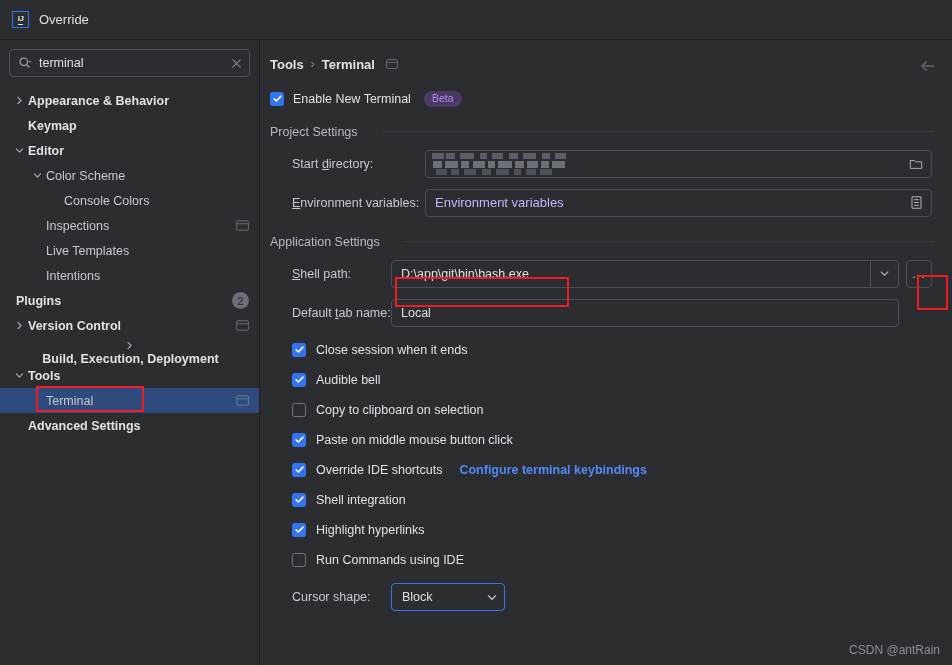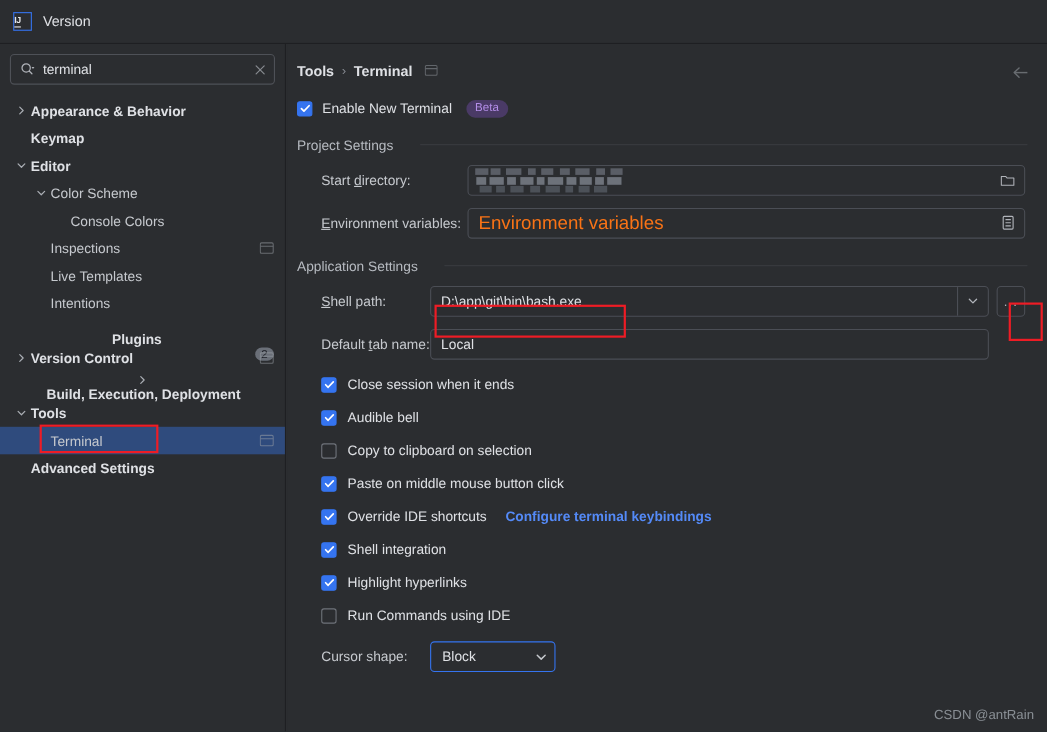--- a/index.html
+++ b/index.html
@@ -21,21 +21,21 @@
     position: absolute; left: 0; top: 0; width: 952px; height: 40px;
     background: #2b2d30;
     display: flex; align-items: center; gap: 10px;
     padding-left: 12px;
     border-bottom: 1px solid #1e1f22;
   }
   .ij-logo {
     width: 17px; height: 17px; flex: 0 0 17px;
     border: 1.6px solid #3574f0;
     background: #2b2d30;
-    display: flex; align-items: center; 
+    display: flex; align-items: center; justify-content: center;
     font-size: 8px; font-weight: bold; color: #e6e8ec;
     letter-spacing: -0.5px; line-height: 1;
   }
   .ij-logo span { border-bottom: 1.5px solid #e6e8ec; padding-bottom: 1px; }
   .title-text { font-size: 13px; color: #dfe1e5; }
 
   
   .left-panel {
     position: absolute; left: 0; top: 40px; width: 260px; height: 625px;
     background: #2b2d30;
@@ -113,21 +113,21 @@
   .frow { display: flex; align-items: center; margin-top: 11px; }
   .flabel { font-size: 12.5px; color: #c6c9ce; text-align: left; }
   .flabel u { text-decoration: underline; }
 
   .field {
     height: 28px; border: 1px solid #4b4e55; border-radius: 4px;
     background: #2b2d30; display: flex; align-items: center;
     padding: 0 0 0 9px; position: relative;
   }
   .field .val { font-size: 12.5px; color: #dfe1e5; }
-  .field .ph { font-size: 17px; color: #f97316; }
+  .field .ph { font-size: 13px; color: #c4b5fd; }
   .field-btn {
     width: 28px; height: 26px; margin-left: auto; margin-right: 1px;
     display: flex; align-items: center; justify-content: center;
     cursor: pointer; border-radius: 3px;
   }
   .mosaic { position: absolute; left: 4px; top: 1px; width: 170px; height: 25px; }
 
   .combo-divider { width: 1px; height: 26px; background: #4b4e55; margin-left: auto; }
   .combo-arrow {
     width: 27px; height: 26px; display: flex; align-items: center; justify-content: center;
@@ -162,21 +162,21 @@
 </style>
 </head>
 <body>
 
 <div id="app">
 
   <div class="titlebar">
     <div class="ij-logo">
       <span>IJ</span>
     </div>
-    <div class="title-text">Version</div>
+    <div class="title-text">Override</div>
   </div>
 
   <div class="left-panel">
 
     <div class="search-wrap">
       <div class="search-box">
         <svg class="search-icon" viewBox="0 0 16 16">
           <circle cx="6.6" cy="6.6" r="4.3" fill="none" stroke="#b0b3b9" stroke-width="1.3"></circle>
           <line x1="9.8" y1="9.8" x2="12.6" y2="12.6" stroke="#b0b3b9" stroke-width="1.3" stroke-linecap="round"></line>
           <path d="M12.2 5.6 L15.2 5.6 L13.7 7.6 Z" fill="#b0b3b9"></path>
@@ -231,21 +231,21 @@
             </svg></span>
         </div>
         <div class="tree-row plain" style="padding-left: 30px;">
           <span class="arrow"></span>
           <span class="tree-label">Live Templates</span>
         </div>
         <div class="tree-row plain" style="padding-left: 30px;">
           <span class="arrow"></span>
           <span class="tree-label">Intentions</span>
         </div>
-        <div class="tree-row bold" style=" flex-direction: column;">
+        <div class="tree-row bold" style="">
           <span class="arrow"></span>
           <span class="tree-label">Plugins</span>
           <span class="badge-count">2</span>
         </div>
         <div class="tree-row bold" style="padding-left: 12px;">
           <span class="arrow">
             <svg width="9" height="9" viewBox="0 0 10 10">
               <polyline points="3.3,1.6 6.7,5 3.3,8.4" fill="none" stroke="#a9adb3" stroke-width="1.25" stroke-linecap="round" stroke-linejoin="round"></polyline>
             </svg>
           </span>

